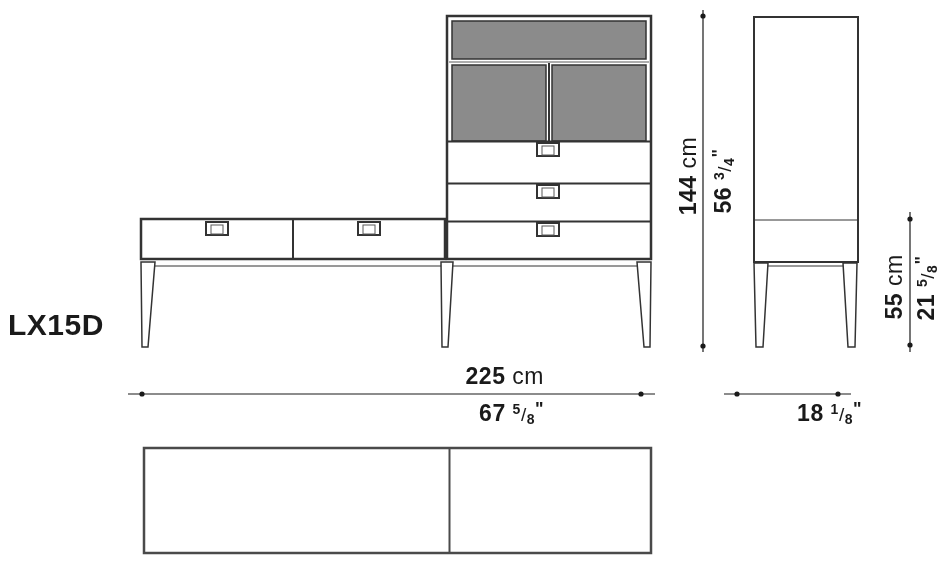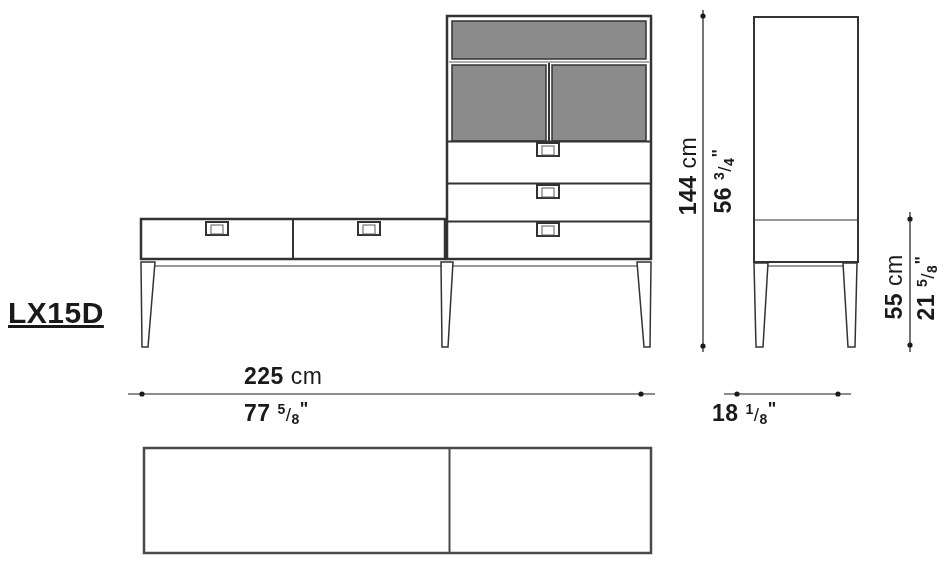--- a/index.html
+++ b/index.html
@@ -9,21 +9,21 @@
   }
   .abs{position:absolute;}
   svg{position:absolute;left:0;top:0;}
   .dim-label{white-space:nowrap;font-size:23px;letter-spacing:0.5px;}
   .dim-label .num{font-weight:bold;}
   .dim-label .unit{font-weight:normal;}
   .dim-label sup{font-size:14px;font-weight:bold;vertical-align:7px;line-height:0;}
   .dim-label sub{font-size:14px;font-weight:bold;vertical-align:-3px;line-height:0;}
   .dim-label .slash{font-size:19px;font-weight:normal;}
   .dim-label .quote{font-weight:bold;font-size:18px;vertical-align:6px;}
-  .h-center{text-align:left;}
+  .h-center{text-align:right;}
   .rot{transform:translate(-50%,-50%) rotate(-90deg);transform-origin:center center;}
   .product-code{font-size:30px;font-weight:bold;letter-spacing:0.5px;}
 </style>
 </head>
 <body>
 
 <div id="canvas">
 
   <svg width="946" height="562" viewBox="0 0 946 562">
 
@@ -104,30 +104,30 @@
       <circle cx="142" cy="394" r="2.6" fill="#1a1a1a" stroke="none"></circle>
       <circle cx="641" cy="394" r="2.6" fill="#1a1a1a" stroke="none"></circle>
     </g>
     <g stroke="#1a1a1a">
       <line x1="724" y1="394" x2="851" y2="394" stroke-width="1.2"></line>
       <circle cx="737" cy="394" r="2.6" fill="#1a1a1a" stroke="none"></circle>
       <circle cx="838" cy="394" r="2.6" fill="#1a1a1a" stroke="none"></circle>
     </g>
   </svg>
 
-  <div class="abs product-code" style="left:8px;top:296px;text-decoration:underline;">
+  <div class="abs product-code" style="left:8px;top:308px;">
     <span>LX15D</span>
   </div>
 
   <div class="abs dim-label h-center" style="left:244px;top:363px;width:300px;">
     <span class="num">225</span>
     <span class="unit">cm</span>
   </div>
   <div class="abs dim-label h-center" style="left:244px;top:399px;width:300px;">
-    <span class="num">77</span>
+    <span class="num">67</span>
     <sup>5</sup><span class="slash">/</span><sub>8</sub><span class="quote">"</span>
   </div>
 
   <div class="abs dim-label h-center" style="left:712px;top:399px;width:150px;">
     <span class="num">18</span>
     <sup>1</sup><span class="slash">/</span><sub>8</sub><span class="quote">"</span>
   </div>
 
   <div class="abs dim-label rot" style="left:688px;top:176px;">
     <span class="num">144</span>

